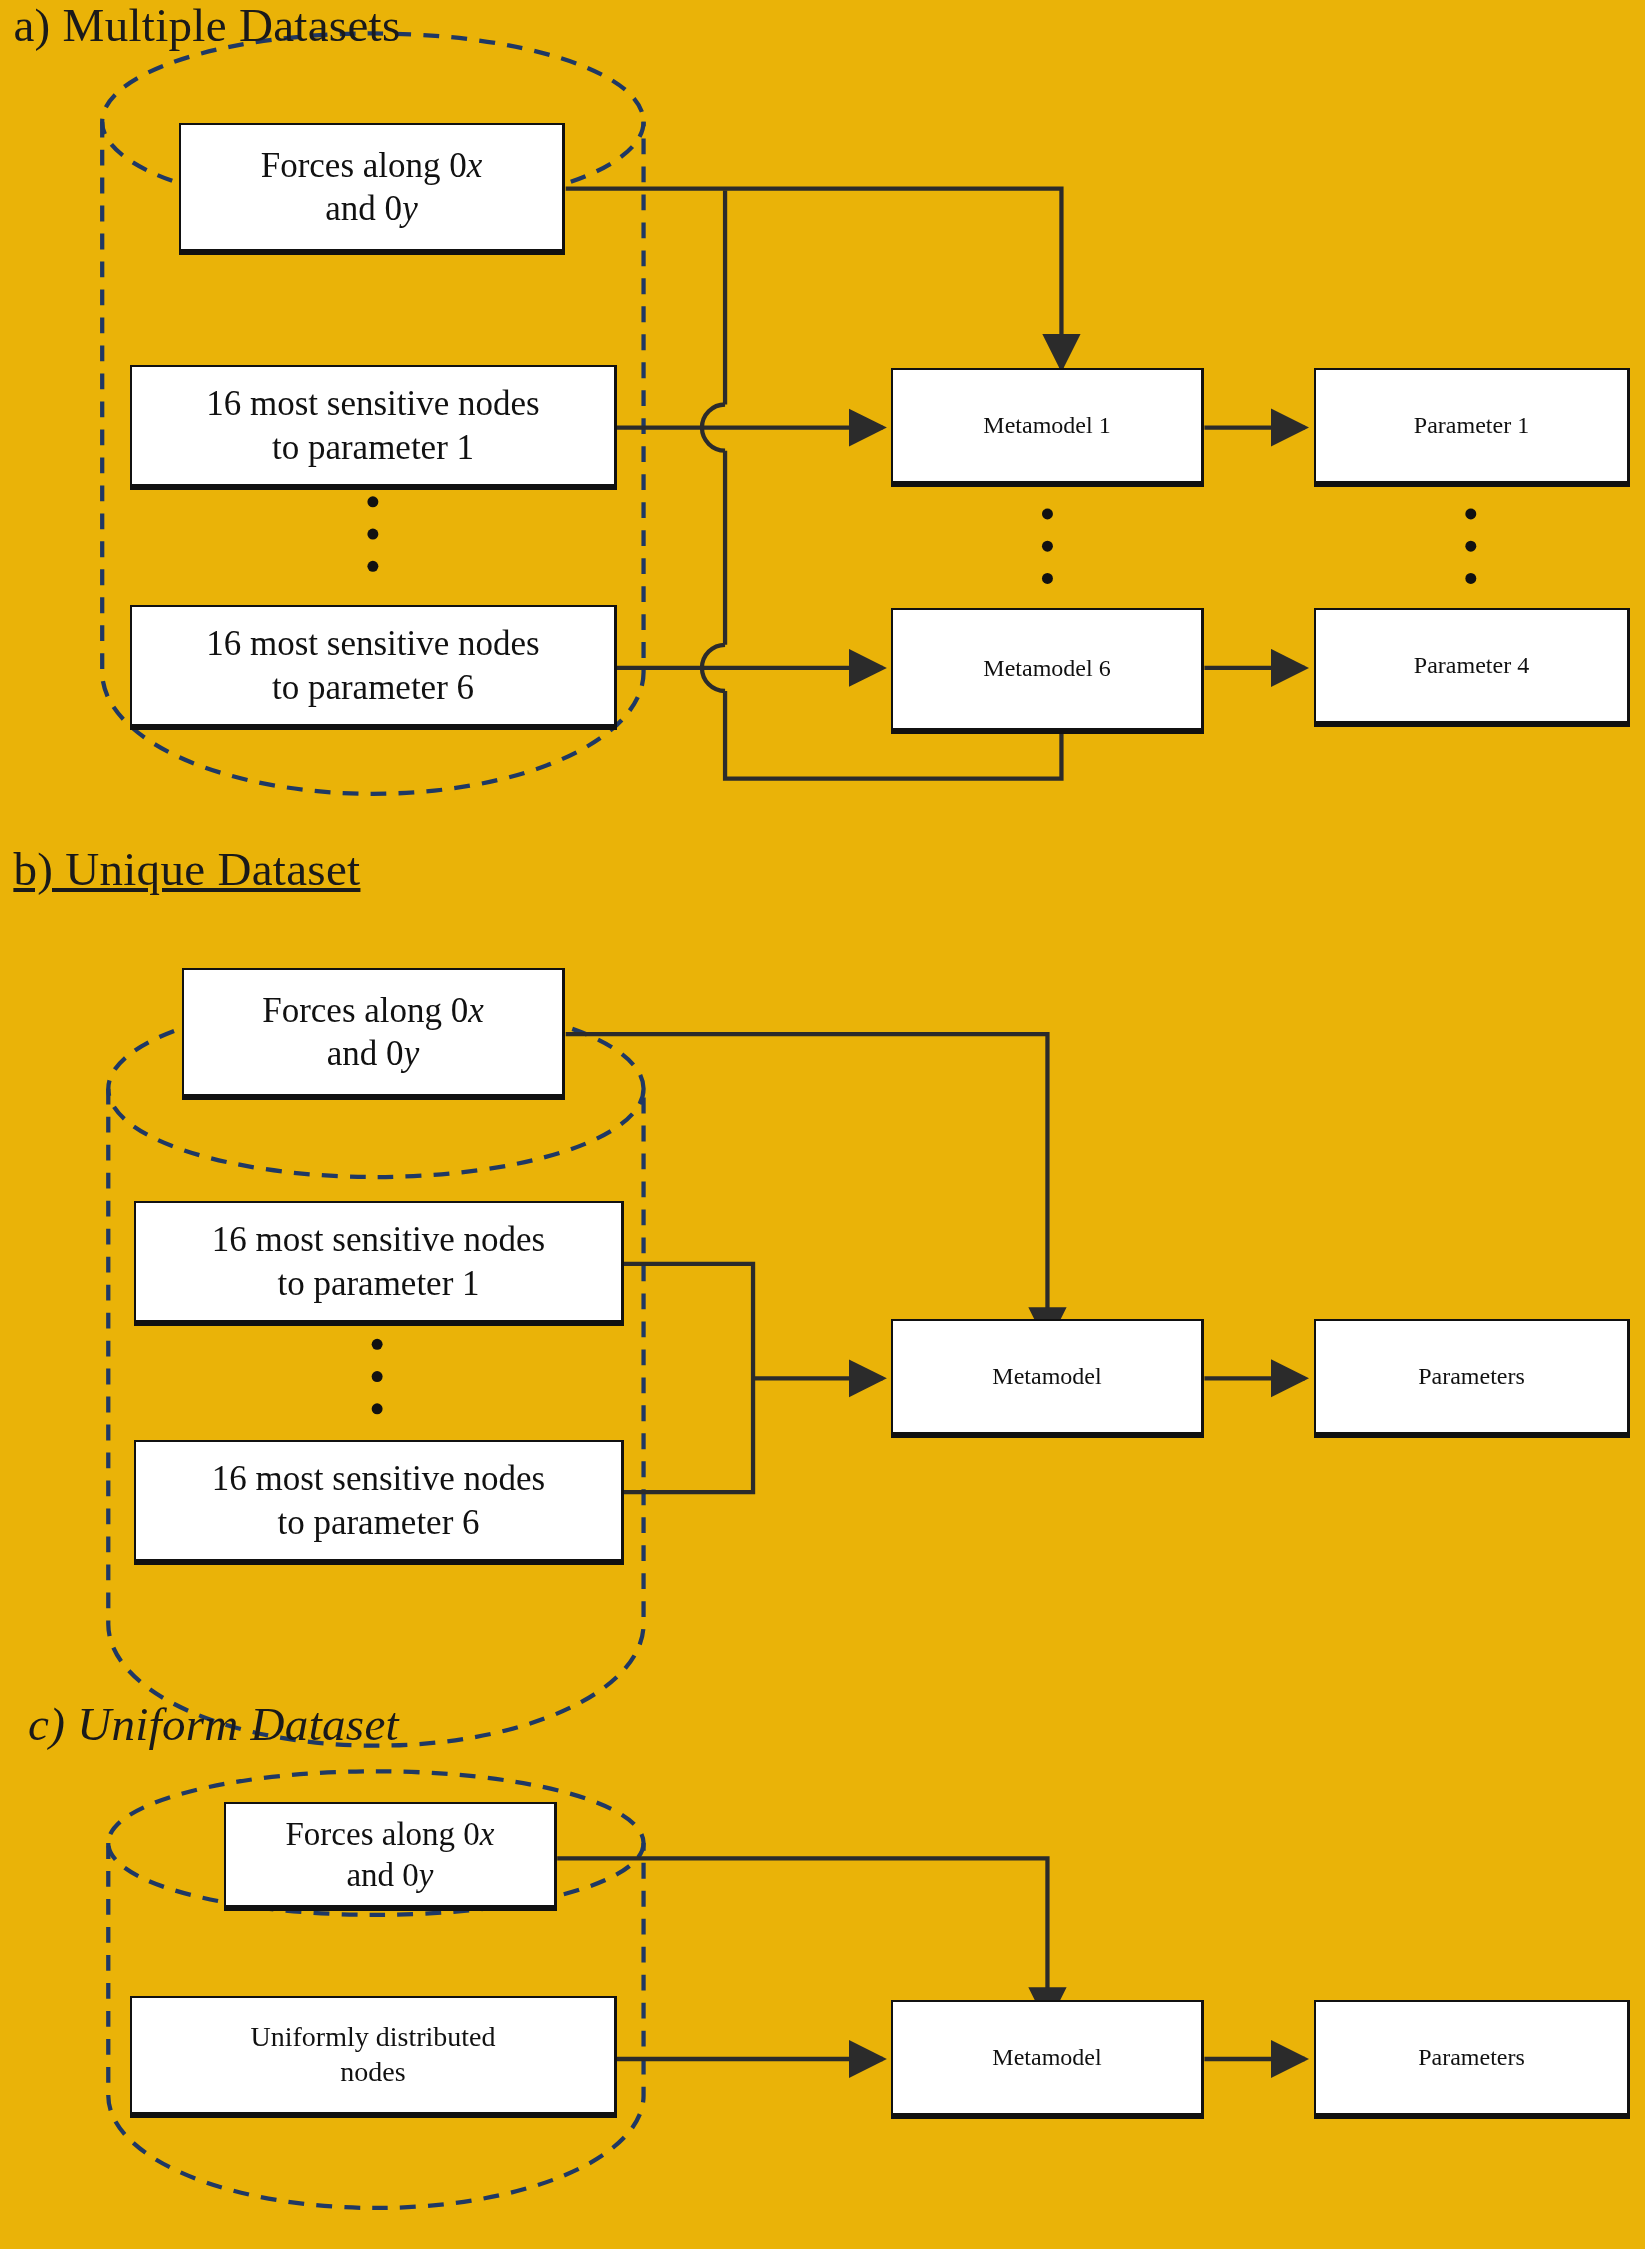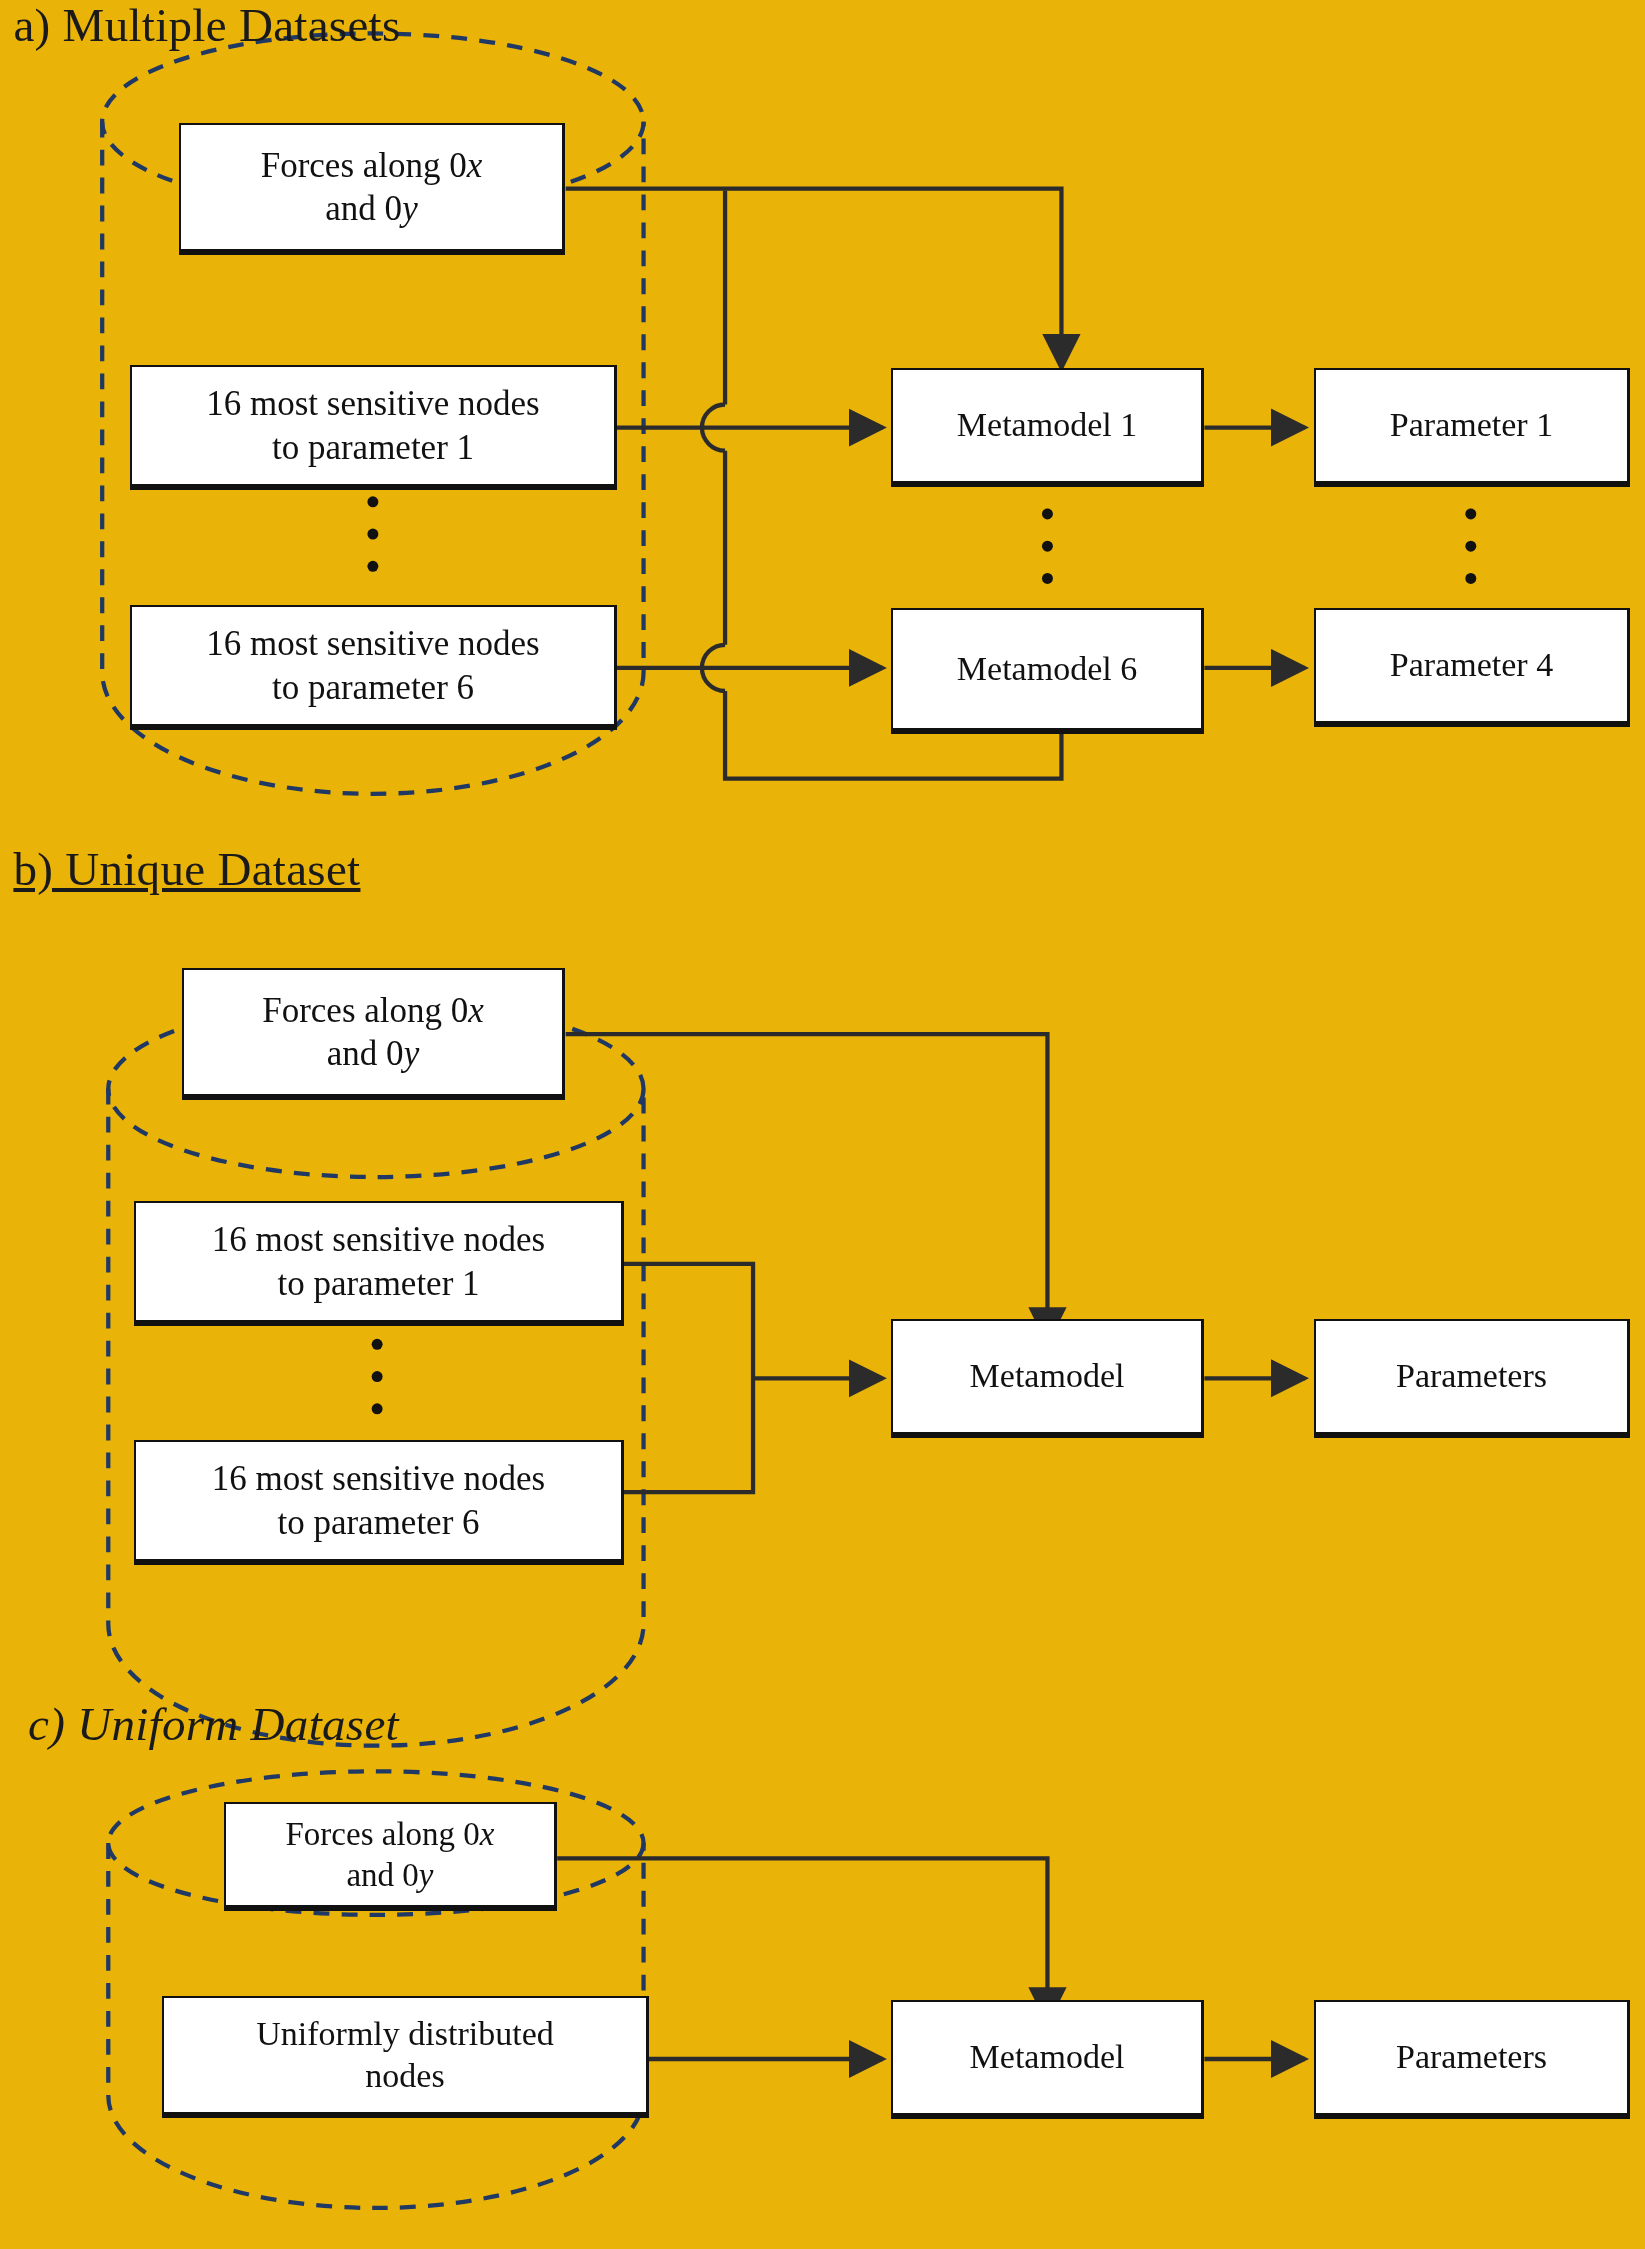--- a/index.html
+++ b/index.html
@@ -21,21 +21,21 @@
     border:2.4px solid #111;
     border-bottom-width:6px;
     border-right-width:3.6px;
     display:flex;
     align-items:center;
     justify-content:center;
     text-align:center;
     line-height:1.24;
     color:#111;
     font-family:"Liberation Serif", serif;
-    font-size:34px;
+    font-size:24px;
   }
   .node-box .lbl{display:block;padding:0 6px;}
   .ital{font-style:italic;}
 </style>
 </head>
 <body>
 
 <div id="page">
 
   <svg viewBox="0 0 2706 3699">
@@ -184,21 +184,21 @@
   <div class="node-box" style="left:1314px;top:1319px;width:316px;height:119px;">
     <span class="lbl">Parameters</span>
   </div>
 
   <div class="section-title" style="left:28px;top:1697px;font-style:italic;">c) Uniform Dataset</div>
 
   <div class="node-box" style="left:224px;top:1802px;width:333px;height:109px;font-size:33px;">
     <span class="lbl">Forces along 0<span class="ital">x</span><br>and 0<span class="ital">y</span></span>
   </div>
 
-  <div class="node-box" style="left:130px;top:1996px;width:487px;height:122px;font-size:34px;margin-left:32px;">
+  <div class="node-box" style="left:130px;top:1996px;width:487px;height:122px;font-size:28px;">
     <span class="lbl">Uniformly distributed<br>nodes</span>
   </div>
 
   <div class="node-box" style="left:891px;top:2000px;width:313px;height:119px;">
     <span class="lbl">Metamodel</span>
   </div>
 
   <div class="node-box" style="left:1314px;top:2000px;width:316px;height:119px;">
     <span class="lbl">Parameters</span>
   </div>

